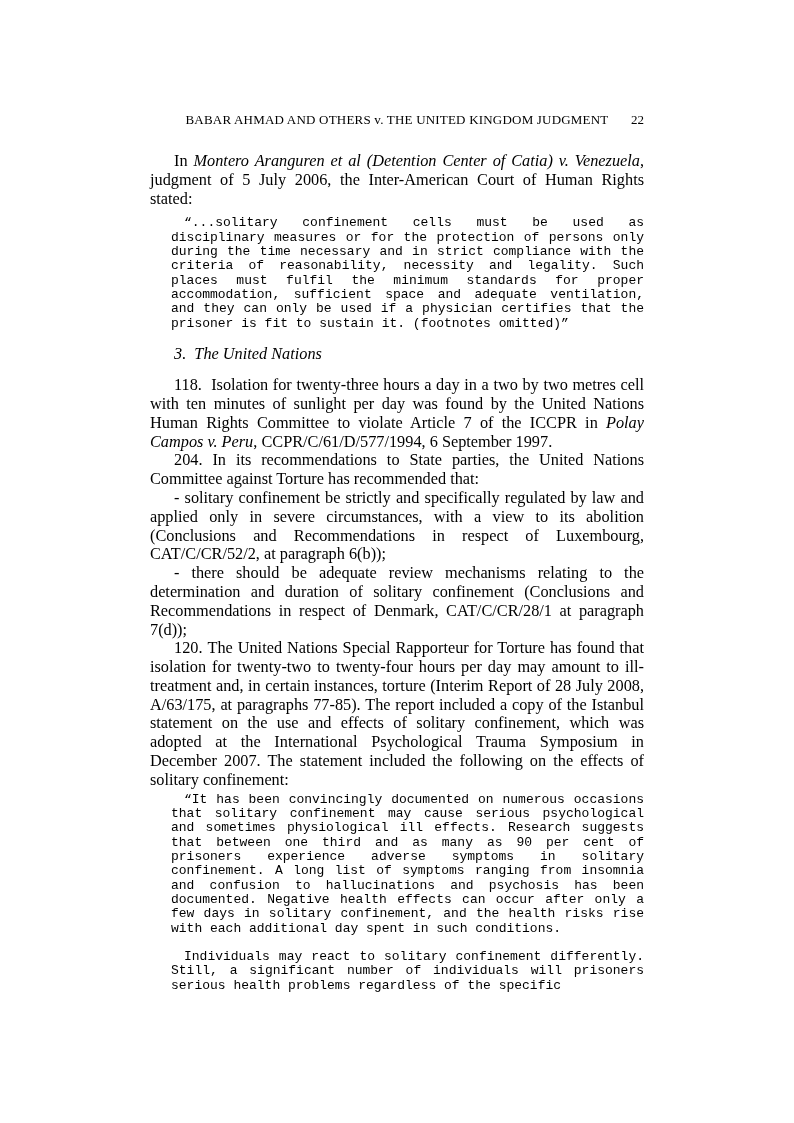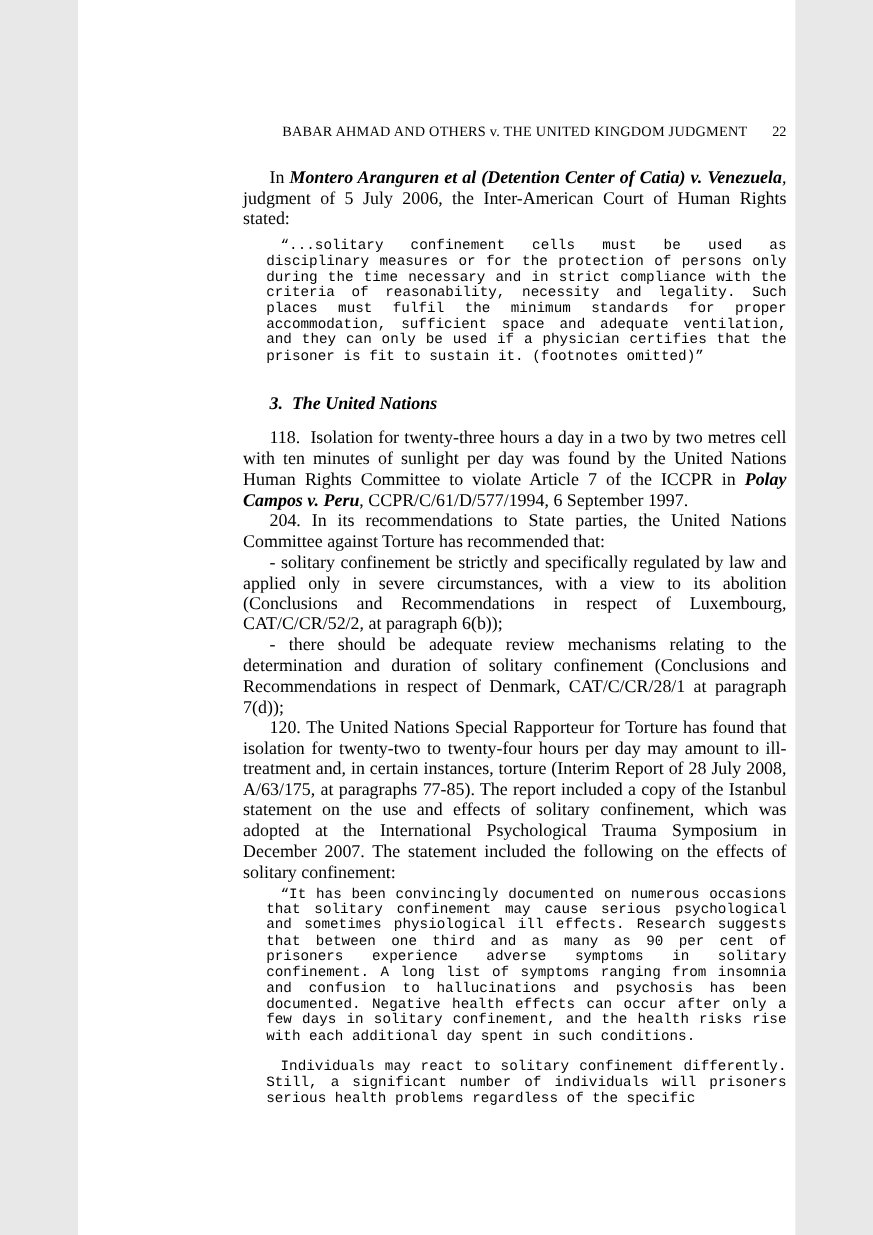--- a/index.html
+++ b/index.html
@@ -2,21 +2,21 @@
 <html><head>
 <meta charset="utf-8">
 <style>
   html, body {
     margin: 0;
     padding: 0;
     background: #e8e8e8;
   }
   .page {
     position: relative;
-    width: 652px;
+    width: 794px;
     height: 1123px;
     margin: 0 auto;
     background: #ffffff;
     font-family: "Liberation Serif", "DejaVu Serif", serif;
     color: #000000;
     overflow: hidden;
   }
   .content {
     position: absolute;
     left: 150px;
@@ -46,21 +46,21 @@
     text-indent: 24px;
   }
   .intro-para {
     margin-top: 24px;
   }
   .section-heading {
     font-size: 16.3px;
     line-height: 19px;
     font-weight: normal;
     font-style: italic;
-    margin: 26px 0 0 0;
+    margin: 13px 0 0 0;
     text-indent: 24px;
   }
   .para-118 {
     margin-top: 13px;
   }
   .quote {
     padding-left: 21px;
     margin: 0;
     font-family: Liberation Mono, monospace;
   }
@@ -75,21 +75,20 @@
     line-height: 14.35px;
     text-align: justify;
     margin: 0;
     text-indent: 13px;
   }
   .quote-para + .quote-para {
     margin-top: 14px;
   }
   i {
     font-style: italic;
-    font-weight: bold;
   }
 </style>
 </head>
 <body>
 
 <div class="page">
   <div class="content">
 
     <header class="running-header">
       <span class="header-title">BABAR AHMAD AND OTHERS v. THE UNITED KINGDOM JUDGMENT</span>

